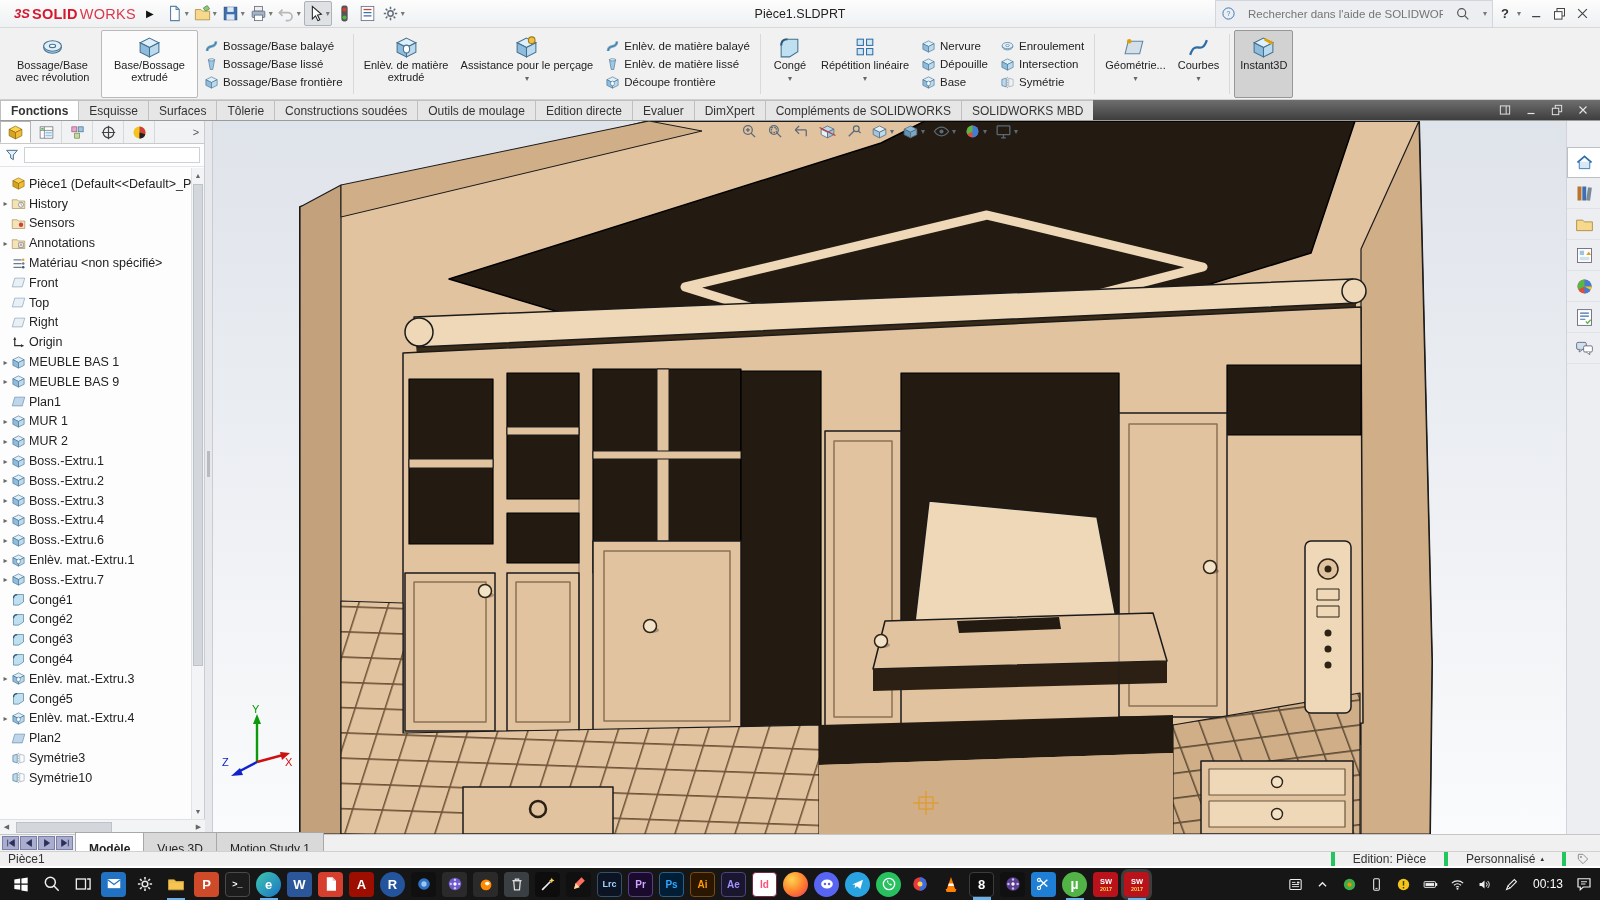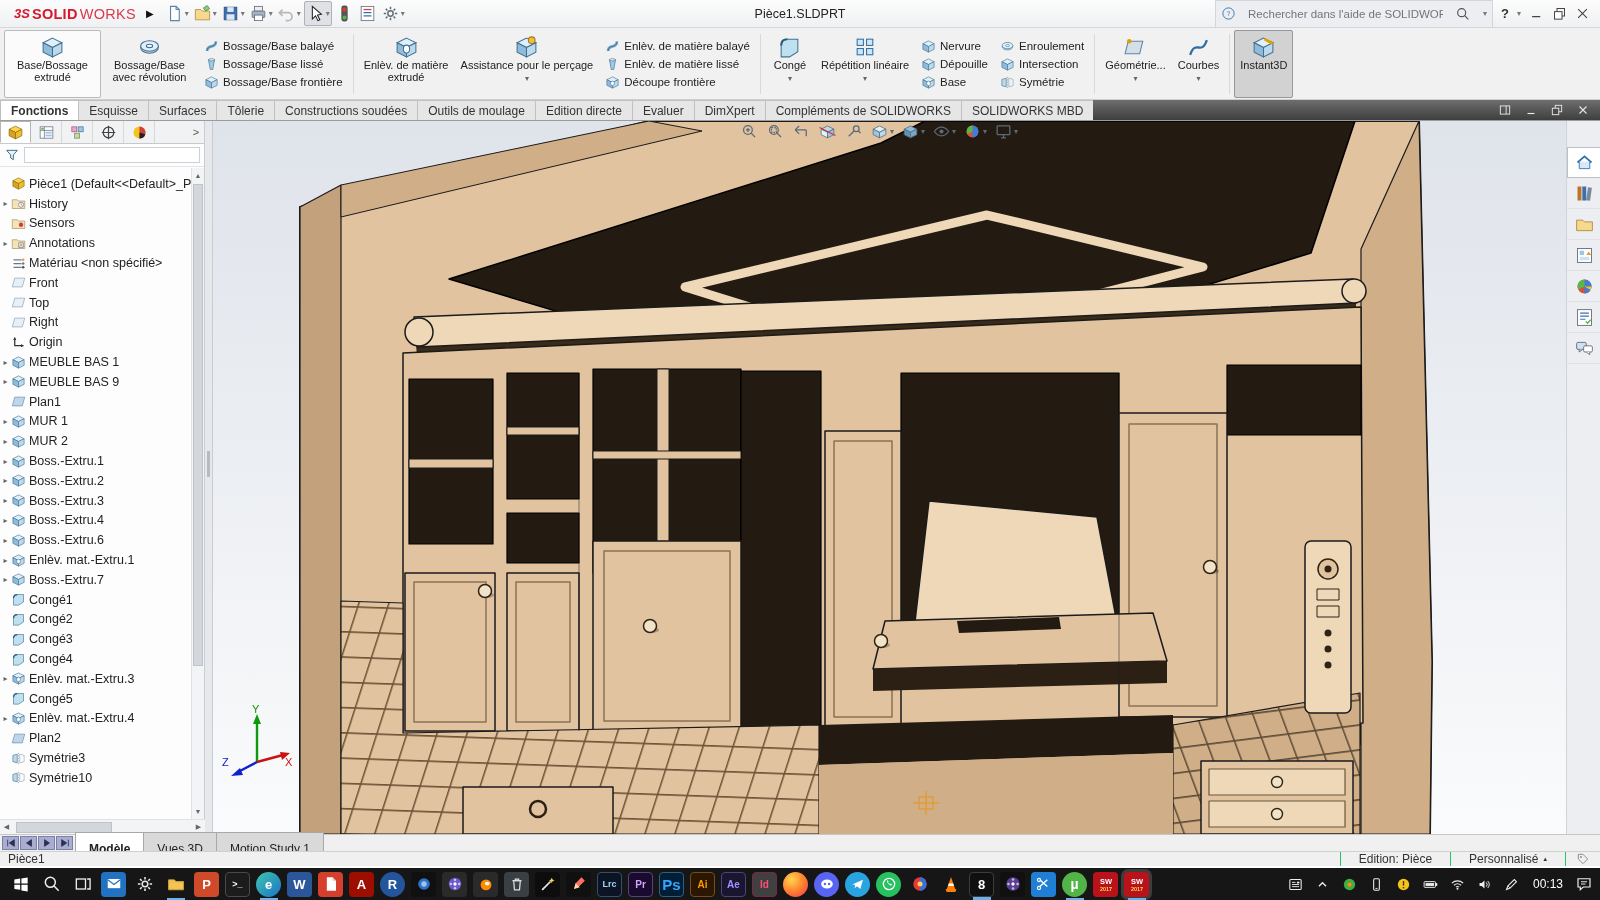--- a/index.html
+++ b/index.html
@@ -89,21 +89,21 @@
   
   #bottomrow{position:absolute;top:834px;left:0;right:0;height:17px;background:#f0f0f0;border-top:1px solid #c6c6c6;display:flex;align-items:flex-end}
   #btab-nav{display:flex;gap:1px;padding:0 2px 1px 2px}
   .bnav{width:17px;height:14px;background:#a9aed0;border:1px solid #7c80a8;display:flex;align-items:center;justify-content:center;cursor:pointer}
   .btab{padding:9px 13px;font-size:12px;height:16px;background:#d9d9d9;border:1px solid #a8a8a8;border-bottom:none;margin-right:-1px;cursor:pointer;font-family:"Liberation Sans",sans-serif;white-space:nowrap}
   .btab.active{background:#fff;font-weight:bold}
   #statusbar{position:absolute;top:851px;left:0;right:0;height:15px;background:var(--statusbg);border-top:1px solid #d0d0d0;
              display:flex;align-items:center;font-size:12px;color:#333}
   #status-left{padding-left:8px}
   #status-right{margin-left:auto;display:flex;align-items:center;height:100%}
-  .st-cell{display:flex;align-items:center;height:100%;border-left:1px solid #22c55e;padding:0 18px;gap:5px}
+  .st-cell{display:flex;align-items:center;height:100%;border-left:4px solid #22c55e;padding:0 18px;gap:5px}
   .st-caret{font-size:7px;color:#333}
   #taskbar{position:absolute;top:868px;left:0;right:0;height:32px;background:var(--tbbg);display:flex;align-items:center;padding-left:8px}
   #tb-apps{display:flex;align-items:center;gap:6px}
   .tb-app{position:relative;width:25px;height:25px;border-radius:4px;display:flex;align-items:center;justify-content:center;
           font-weight:bold;color:#fff;cursor:pointer;flex:none;font-family:"Liberation Sans",sans-serif}
   .tb-app.round{border-radius:50%}
   .tb-app.hl{box-shadow:0 0 0 3px #3d3d3d;background-clip:padding-box}
   .tb-app .ul{position:absolute;bottom:-4px;left:50%;transform:translateX(-50%);width:18px;height:2.5px;background:var(--ul)}
   #tb-tray{margin-left:auto;display:flex;align-items:center;gap:7px;padding-right:6px}
   .tray-ic{width:20px;height:20px;display:flex;align-items:center;justify-content:center;cursor:pointer}
@@ -241,40 +241,40 @@
       <span id="btn-close">
           <svg viewBox="0 0 24 24" width="15" height="15">
             <path d="M5 5l14 14M19 5L5 19" stroke="#444" stroke-width="1.8"></path>
           </svg>
         </span>
     </div>
   </div>
 
   <div id="ribbon">
       <div class="rb-group">
+        <button class="rb-big">
+          <span class="rb-ico">
+            <svg viewBox="0 0 24 24" width="25" height="25">
+              <ellipse cx="12" cy="12" rx="8.5" ry="5.5" fill="#bcdaee" stroke="#44708f"></ellipse>
+              <ellipse cx="12" cy="10.5" rx="8.5" ry="5" fill="#dff0fb" stroke="#44708f"></ellipse>
+              <ellipse cx="12" cy="10.5" rx="3" ry="1.6" fill="#fff" stroke="#44708f"></ellipse>
+            </svg>
+          </span>
+          <span class="rb-label">Bossage/Base avec révolution</span>
+          <span class="caret">&nbsp;</span>
+        </button>
         <button class="rb-big framed">
           <span class="rb-ico">
             <svg viewBox="0 0 24 24" width="25" height="25">
               <polygon points="12,3 21,7.5 12,12 3,7.5" fill="#dff0fb" stroke="#44708f"></polygon>
               <polygon points="3,7.5 12,12 12,21 3,16.5" fill="#8fbcdc" stroke="#44708f"></polygon>
               <polygon points="21,7.5 12,12 12,21 21,16.5" fill="#bcdaee" stroke="#44708f"></polygon>
             </svg>
           </span>
           <span class="rb-label">Base/Bossage extrudé</span>
-          <span class="caret">&nbsp;</span>
-        </button>
-        <button class="rb-big">
-          <span class="rb-ico">
-            <svg viewBox="0 0 24 24" width="25" height="25">
-              <ellipse cx="12" cy="12" rx="8.5" ry="5.5" fill="#bcdaee" stroke="#44708f"></ellipse>
-              <ellipse cx="12" cy="10.5" rx="8.5" ry="5" fill="#dff0fb" stroke="#44708f"></ellipse>
-              <ellipse cx="12" cy="10.5" rx="3" ry="1.6" fill="#fff" stroke="#44708f"></ellipse>
-            </svg>
-          </span>
-          <span class="rb-label">Bossage/Base avec révolution</span>
           <span class="caret">&nbsp;</span>
         </button>
         <div class="rb-stack">
           <button class="rb-row">
             <span>
               <svg viewBox="0 0 24 24" width="15" height="15">
                 <path d="M5 19C5 8 19 16 19 4" fill="none" stroke="#6fa8cc" stroke-width="4.5"></path>
                 <path d="M5 19C5 8 19 16 19 4" fill="none" stroke="#2a5a7a" stroke-width="1"></path>
               </svg>
             </span>
@@ -1367,29 +1367,29 @@
             <path d="M6 18l2-7 5 5z" fill="#ffd9a0"></path>
           </svg>
         </div>
         <div class="tb-app" style="background: rgb(12, 19, 34); border: 1px solid rgb(49, 80, 110);">
           <span style="font-size: 9px; color: rgb(159, 212, 255);">Lrc</span>
         </div>
         <div class="tb-app" style="background: rgb(26, 11, 46); border: 1px solid rgb(90, 62, 134);">
           <span style="font-size: 10px; color: rgb(207, 163, 255);">Pr</span>
         </div>
         <div class="tb-app" style="background: rgb(0, 30, 54); border: 1px solid rgb(43, 95, 133);">
-          <span style="font-size: 15px; color: rgb(49, 168, 255);">Ps</span>
+          <span style="font-size: 10px; color: rgb(49, 168, 255);">Ps</span>
         </div>
         <div class="tb-app" style="background: rgb(43, 22, 0); border: 1px solid rgb(122, 76, 18);">
           <span style="font-size: 10px; color: rgb(255, 154, 0);">Ai</span>
         </div>
         <div class="tb-app" style="background: rgb(26, 22, 48); border: 1px solid rgb(76, 67, 128);">
           <span style="font-size: 10px; color: rgb(159, 147, 255);">Ae</span>
         </div>
-        <div class="tb-app" style="background: #404040; border: 1px solid rgb(122, 39, 70); align-items: center;">
+        <div class="tb-app" style="background: #ffffff; border: 1px solid rgb(122, 39, 70); align-items: center;">
           <span style="font-size: 10px; color: rgb(255, 79, 120);">Id</span>
         </div>
         <div class="tb-app round" style="background: radial-gradient(circle at 35% 30%, rgb(255, 213, 77), rgb(255, 122, 45) 55%, rgb(227, 51, 109));"></div>
         <div class="tb-app round" style="background: rgb(88, 101, 242);">
           <svg viewBox="0 0 24 24" width="20" height="20">
             <ellipse cx="12" cy="12" rx="7" ry="5.5" fill="#fff"></ellipse>
             <circle cx="9.5" cy="12" r="1.5" fill="#5865f2"></circle>
             <circle cx="14.5" cy="12" r="1.5" fill="#5865f2"></circle>
           </svg>
         </div>

